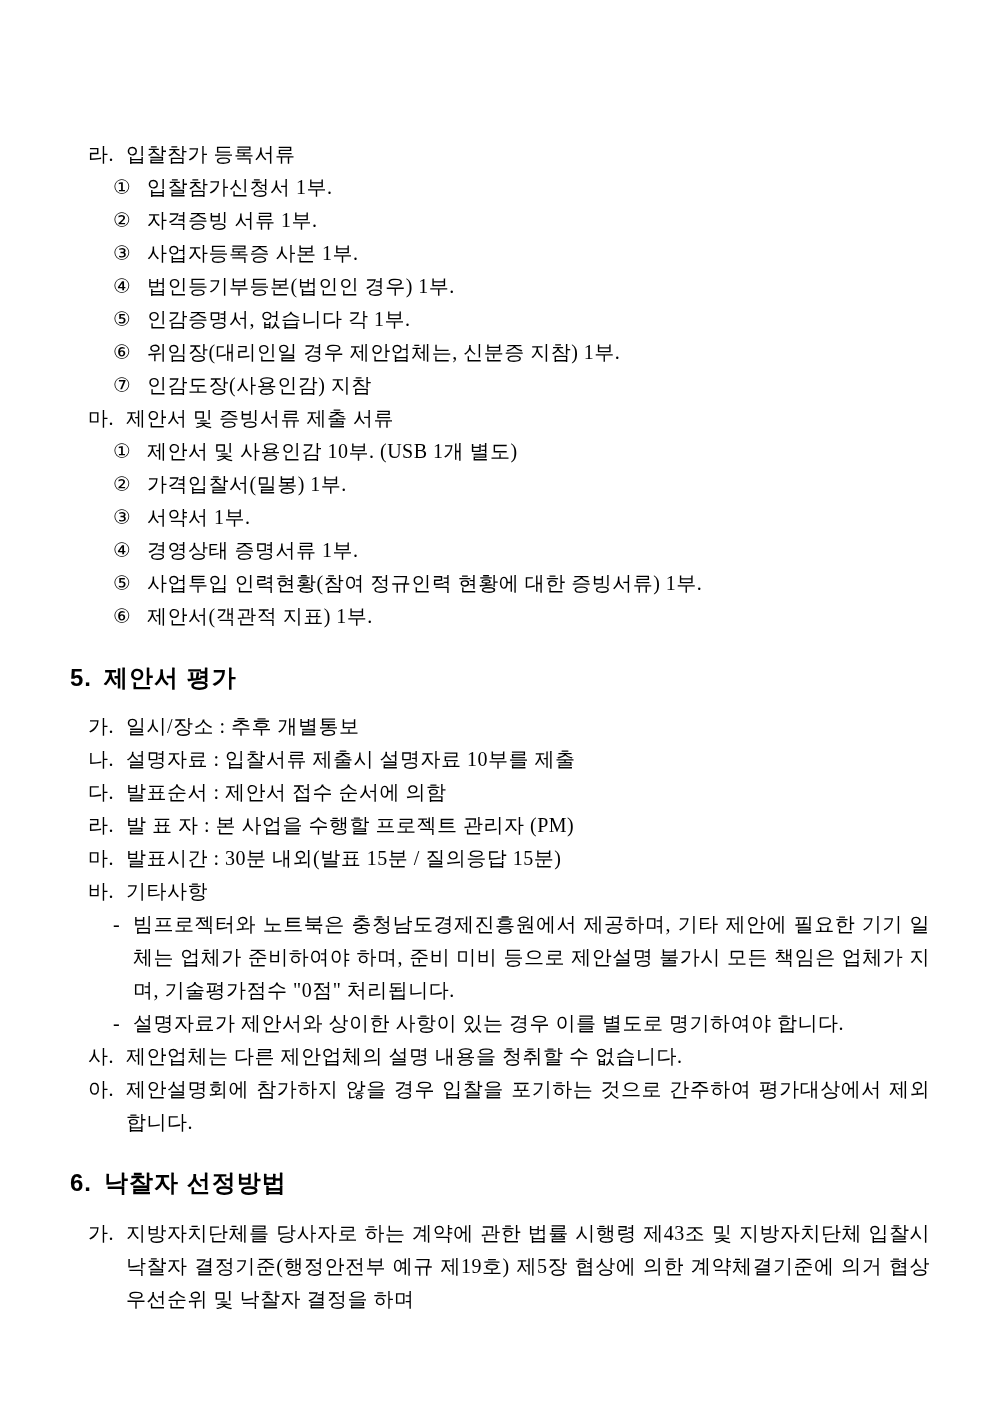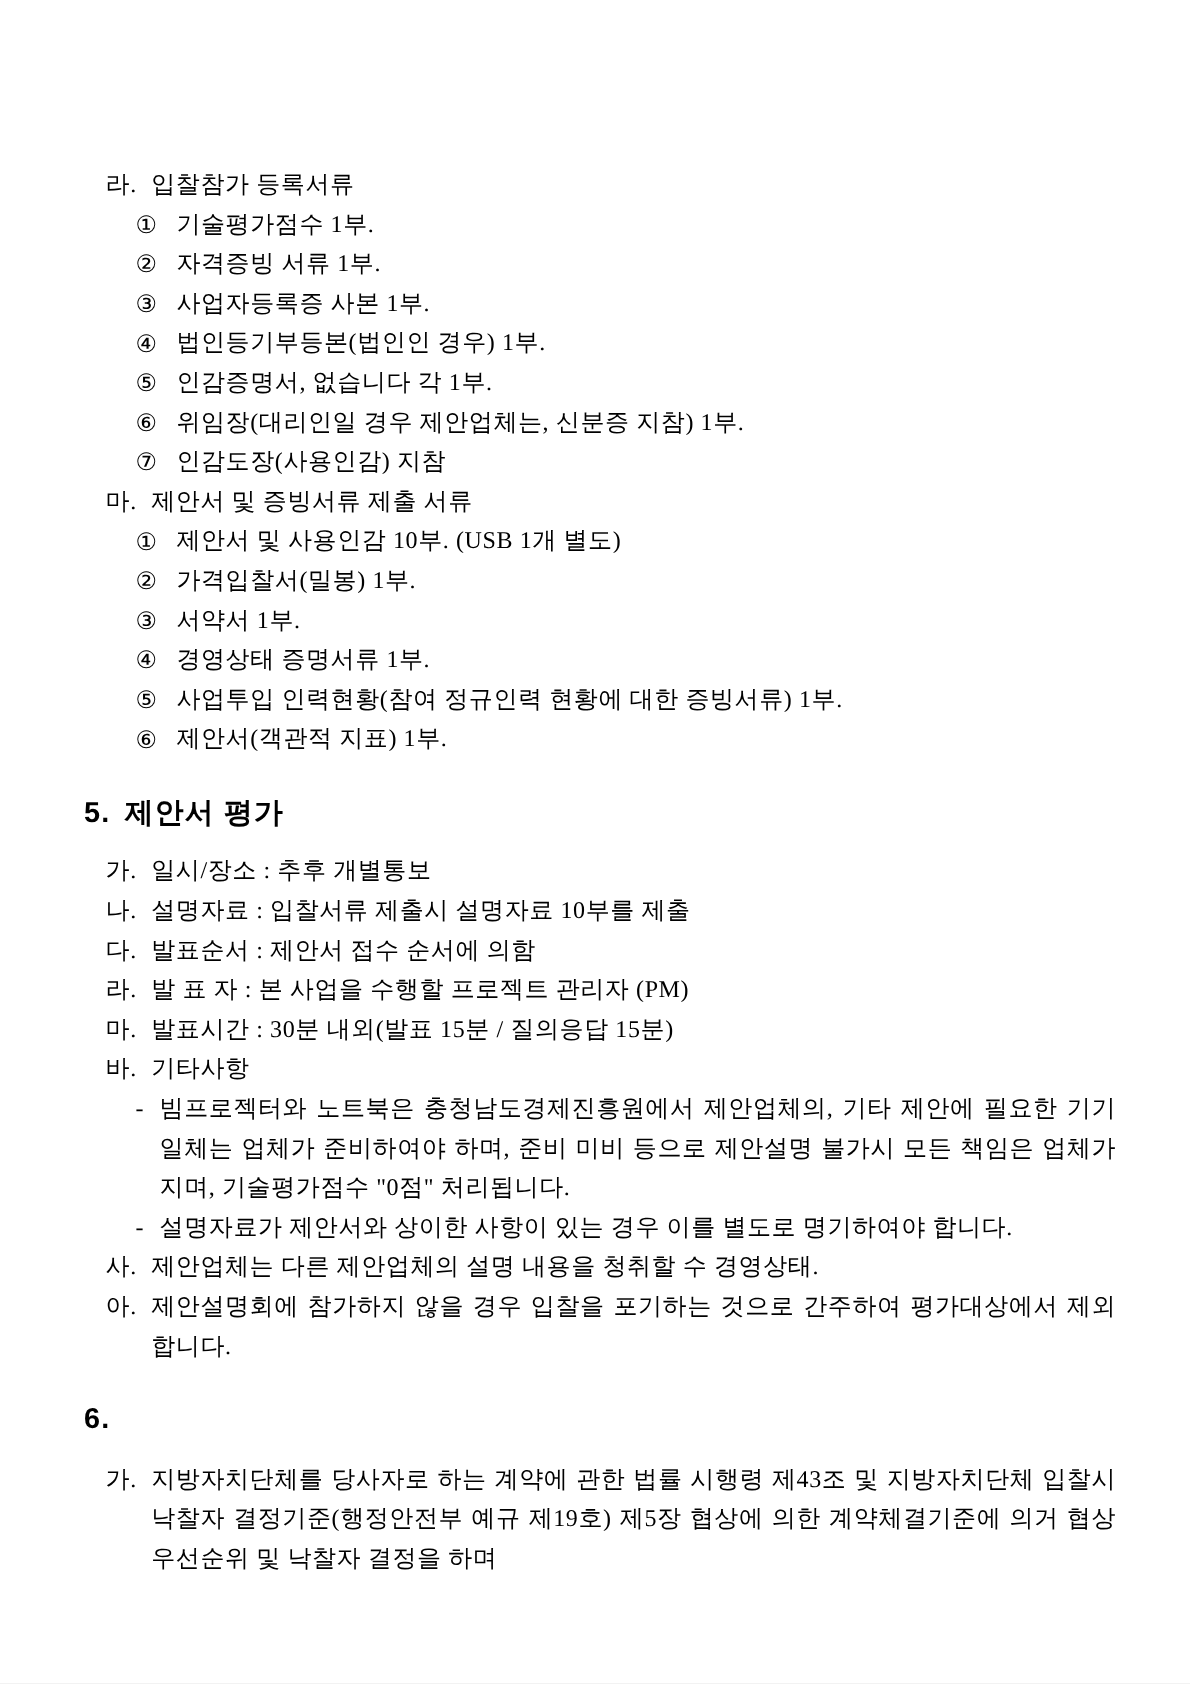--- a/index.html
+++ b/index.html
@@ -79,21 +79,21 @@
 
 <div class="page">
   <div class="content">
 
     <div class="row h-row">
       <span class="h-label">라.</span>
       <span class="t">입찰참가 등록서류</span>
     </div>
     <div class="row n-row">
       <span class="n-marker">①</span>
-      <span class="t">기술평가점수 1부.</span>
+      <span class="t">입찰참가신청서 1부.</span>
     </div>
     <div class="row n-row">
       <span class="n-marker">②</span>
       <span class="t">자격증빙 서류 1부.</span>
     </div>
     <div class="row n-row">
       <span class="n-marker">③</span>
       <span class="t">사업자등록증 사본 1부.</span>
     </div>
     <div class="row n-row">
@@ -165,37 +165,38 @@
     <div class="row h-row">
       <span class="h-label">마.</span>
       <span class="t">발표시간 : 30분 내외(발표 15분 / 질의응답 15분)</span>
     </div>
     <div class="row h-row">
       <span class="h-label">바.</span>
       <span class="t">기타사항</span>
     </div>
     <div class="row d-row">
       <span class="d-marker">-</span>
-      <span class="t">빔프로젝터와 노트북은 충청남도경제진흥원에서 제안업체의, 기타 제안에 필요한 기기 일체는 업체가 준비하여야 하며, 준비 미비 등으로 제안설명 불가시 모든 책임은 업체가 지며, 기술평가점수 "0점" 처리됩니다.</span>
+      <span class="t">빔프로젝터와 노트북은 충청남도경제진흥원에서 제공하며, 기타 제안에 필요한 기기 일체는 업체가 준비하여야 하며, 준비 미비 등으로 제안설명 불가시 모든 책임은 업체가 지며, 기술평가점수 "0점" 처리됩니다.</span>
     </div>
     <div class="row d-row">
       <span class="d-marker">-</span>
       <span class="t">설명자료가 제안서와 상이한 사항이 있는 경우 이를 별도로 명기하여야 합니다.</span>
     </div>
     <div class="row h-row">
       <span class="h-label">사.</span>
-      <span class="t">제안업체는 다른 제안업체의 설명 내용을 청취할 수 경영상태.</span>
+      <span class="t">제안업체는 다른 제안업체의 설명 내용을 청취할 수 없습니다.</span>
     </div>
     <div class="row h-row">
       <span class="h-label">아.</span>
       <span class="t">제안설명회에 참가하지 않을 경우 입찰을 포기하는 것으로 간주하여 평가대상에서 제외합니다.</span>
     </div>
 
     <div class="section-heading gap-before-h6 after-h6">
       <span class="num">6.</span>
+      <span>낙찰자 선정방법</span>
     </div>
     <div class="row h-row">
       <span class="h-label">가.</span>
       <span class="t">지방자치단체를 당사자로 하는 계약에 관한 법률 시행령 제43조 및 지방자치단체 입찰시 낙찰자 결정기준(행정안전부 예규 제19호) 제5장 협상에 의한 계약체결기준에 의거 협상 우선순위 및 낙찰자 결정을 하며</span>
     </div>
 
   </div>
 </div>
 
 </body></html>

